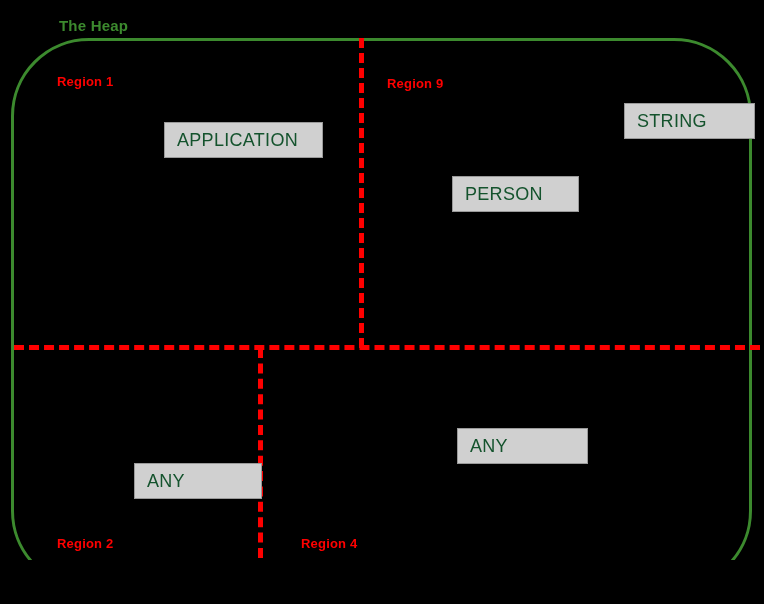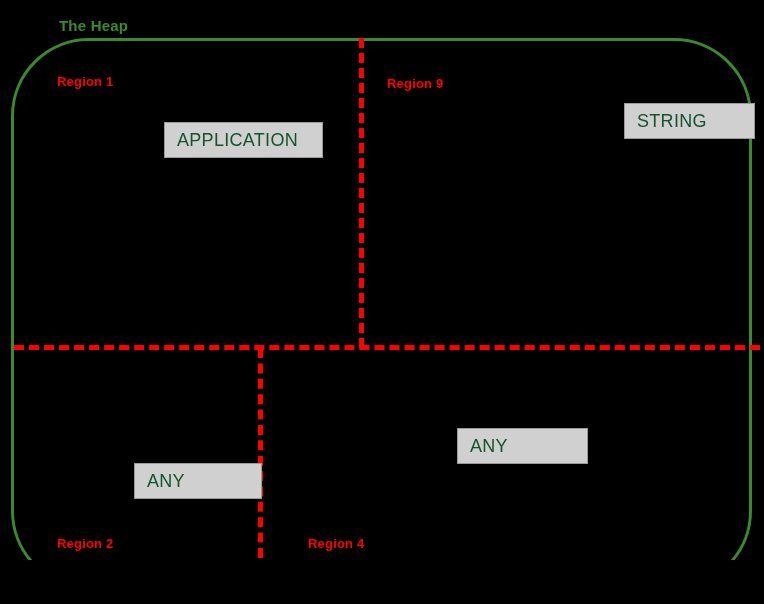--- a/index.html
+++ b/index.html
@@ -77,21 +77,21 @@
     position: absolute;
     font-size: 13px;
     font-weight: bold;
     color: #FF0000;
     letter-spacing: 0.2px;
     white-space: nowrap;
   }
   .region-label.r1 { left: 57px;  top: 74px; }
   .region-label.r2 { left: 387px; top: 76px; }
   .region-label.r3 { left: 57px;  top: 536px; }
-  .region-label.r4 { left: 308px; top: 536px; }
+  .region-label.r4 { left: 301px; top: 536px; }
 
   
   .obj-box {
     position: absolute;
     background: #D0D0D0;
     border: 1px solid #9A9A9A;
     box-sizing: border-box;
     display: flex;
     align-items: center;
     padding-left: 12px;
@@ -121,16 +121,17 @@
   <div class="divider-v-top"></div>
   <div class="divider-v-bottom"></div>
 
   <div class="region-label r1">Region 1</div>
   <div class="region-label r2">Region 9</div>
   <div class="region-label r3">Region 2</div>
   <div class="region-label r4">Region 4</div>
 
   <div class="obj-box application">APPLICATION</div>
   <div class="obj-box string">STRING</div>
+  <div class="obj-box person">PERSON</div>
   <div class="obj-box any-r3">ANY</div>
   <div class="obj-box any-r4">ANY</div>
 
 </div>
 
 </body></html>

